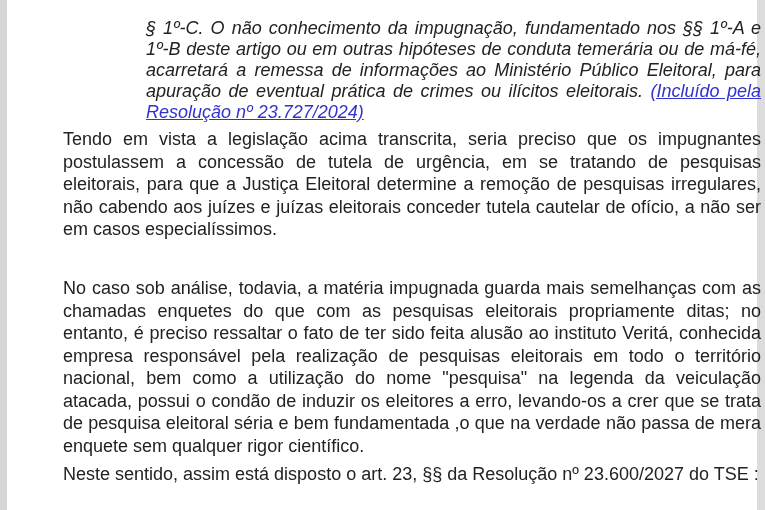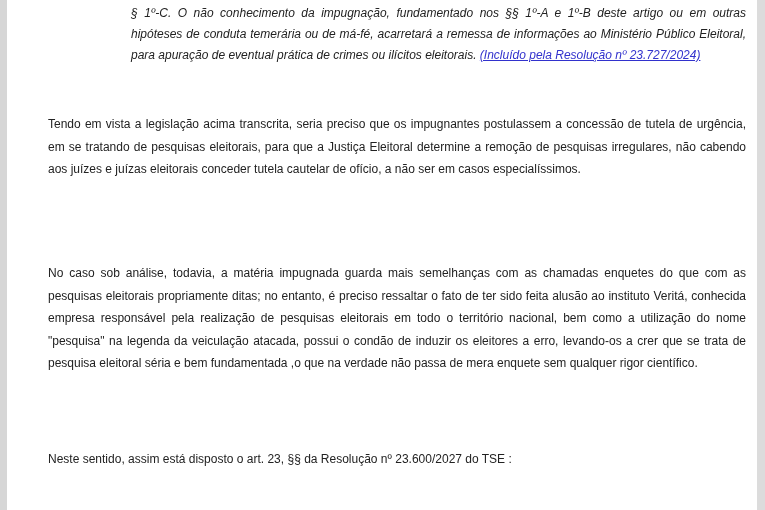--- a/index.html
+++ b/index.html
@@ -32,23 +32,23 @@
   }
   .document-page {
     position: absolute;
     left: 7px;
     right: 8px;
     top: 0;
     bottom: 0;
     background: #ffffff;
   }
   p {
-    margin: 0;
+    margin: 15px;
     position: absolute;
-    font-size: 12px;
+    font-size: 18px;
   }
   .quote {
     top: 3px;
     left: 124px;   
     width: 615px;
     font-style: italic;
     line-height: 21px;
     text-align: justify;
   }
   .resolution-link {

